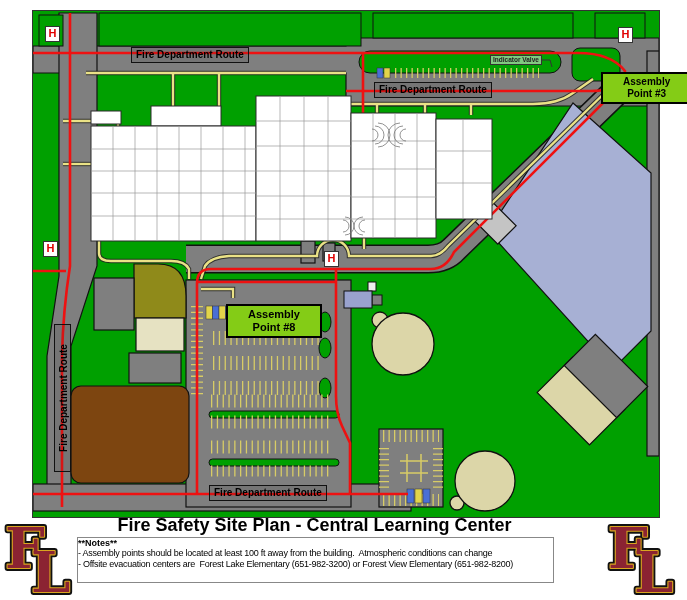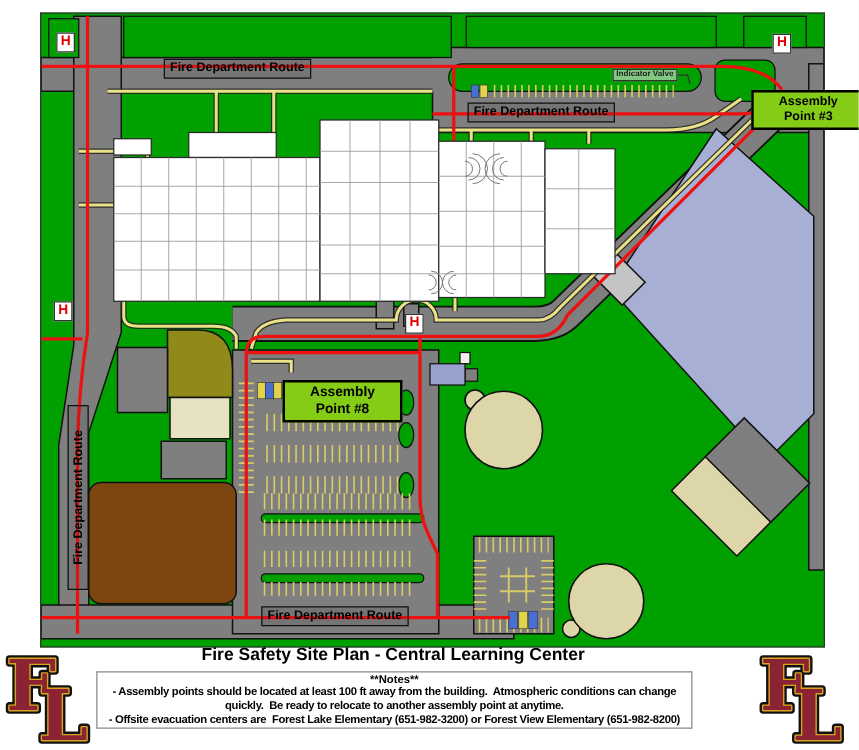--- a/index.html
+++ b/index.html
@@ -22,25 +22,25 @@
   
   .apbox{position:absolute;background:#84cc16;border:2px solid #000;color:#000;
          font-weight:bold;text-align:center;padding:2px 20px;line-height:13px;}
   #ap1{left:193px;top:293px;font-size:11px;}
   #ap2{left:568px;top:61px;font-size:10px;line-height:12px;}
   
   .ivbox{position:absolute;left:457px;top:44px;border:1px solid #333;background:rgba(235,235,235,.55);
          color:#222;font-size:6.5px;font-weight:bold;line-height:8px;padding:0 2px;white-space:nowrap;}
   
   .title{position:absolute;left:77px;top:515px;width:475px;text-align:center;
-         font-size:14px;font-weight:bold;color:#000;}
+         font-size:18px;font-weight:bold;color:#000;}
   .notes{position:absolute;left:77px;top:537px;width:475px;height:44px;border:1px solid #888;
-         background:#fff;text-align:center;color:#000;}
+         background:#fff;color:#000;}
   .notes .nh{font-size:9px;font-weight:bold;line-height:10px;}
-  .notes .nl{font-size:9px;font-weight:bold;line-height:11px;letter-spacing:-0.25px;
+  .notes .nl{font-size:9px;font-weight:normal;line-height:11px;letter-spacing:-0.25px;
              white-space:pre;}
   .logo{position:absolute;width:82px;height:90px;}
   #logoL{left:1px;top:510px;}
   #logoR{left:604px;top:510px;}
 </style>
 </head>
 <body>
 
 <div class="stage">
 
@@ -234,21 +234,20 @@
       <div>Assembly</div>
       <div>Point #3</div>
     </div>
   </div>
 
   <div class="title">Fire Safety Site Plan - Central Learning Center</div>
 
   <div class="notes">
     <div class="nh">**Notes**</div>
     <div class="nl">- Assembly points should be located at least 100 ft away from the building.  Atmospheric conditions can change</div>
-    <div class="nl">quickly.  Be ready to relocate to another assembly point at anytime.</div>
     <div class="nl">- Offsite evacuation centers are  Forest Lake Elementary (651-982-3200) or Forest View Elementary (651-982-8200)</div>
   </div>
 
   <div class="logo" id="logoL">
     <svg width="82" height="90" viewBox="0 0 82 90">
       <g font-family="DejaVu Serif, serif" font-weight="bold" font-size="56" fill="#8B2332" stroke-linejoin="round">
         <text x="4" y="58" stroke="#111" stroke-width="6">F</text>
         <text x="30" y="82" stroke="#111" stroke-width="6">L</text>
         <text x="4" y="58" stroke="#D9A520" stroke-width="2.2">F</text>
         <text x="30" y="82" stroke="#D9A520" stroke-width="2.2">L</text>

